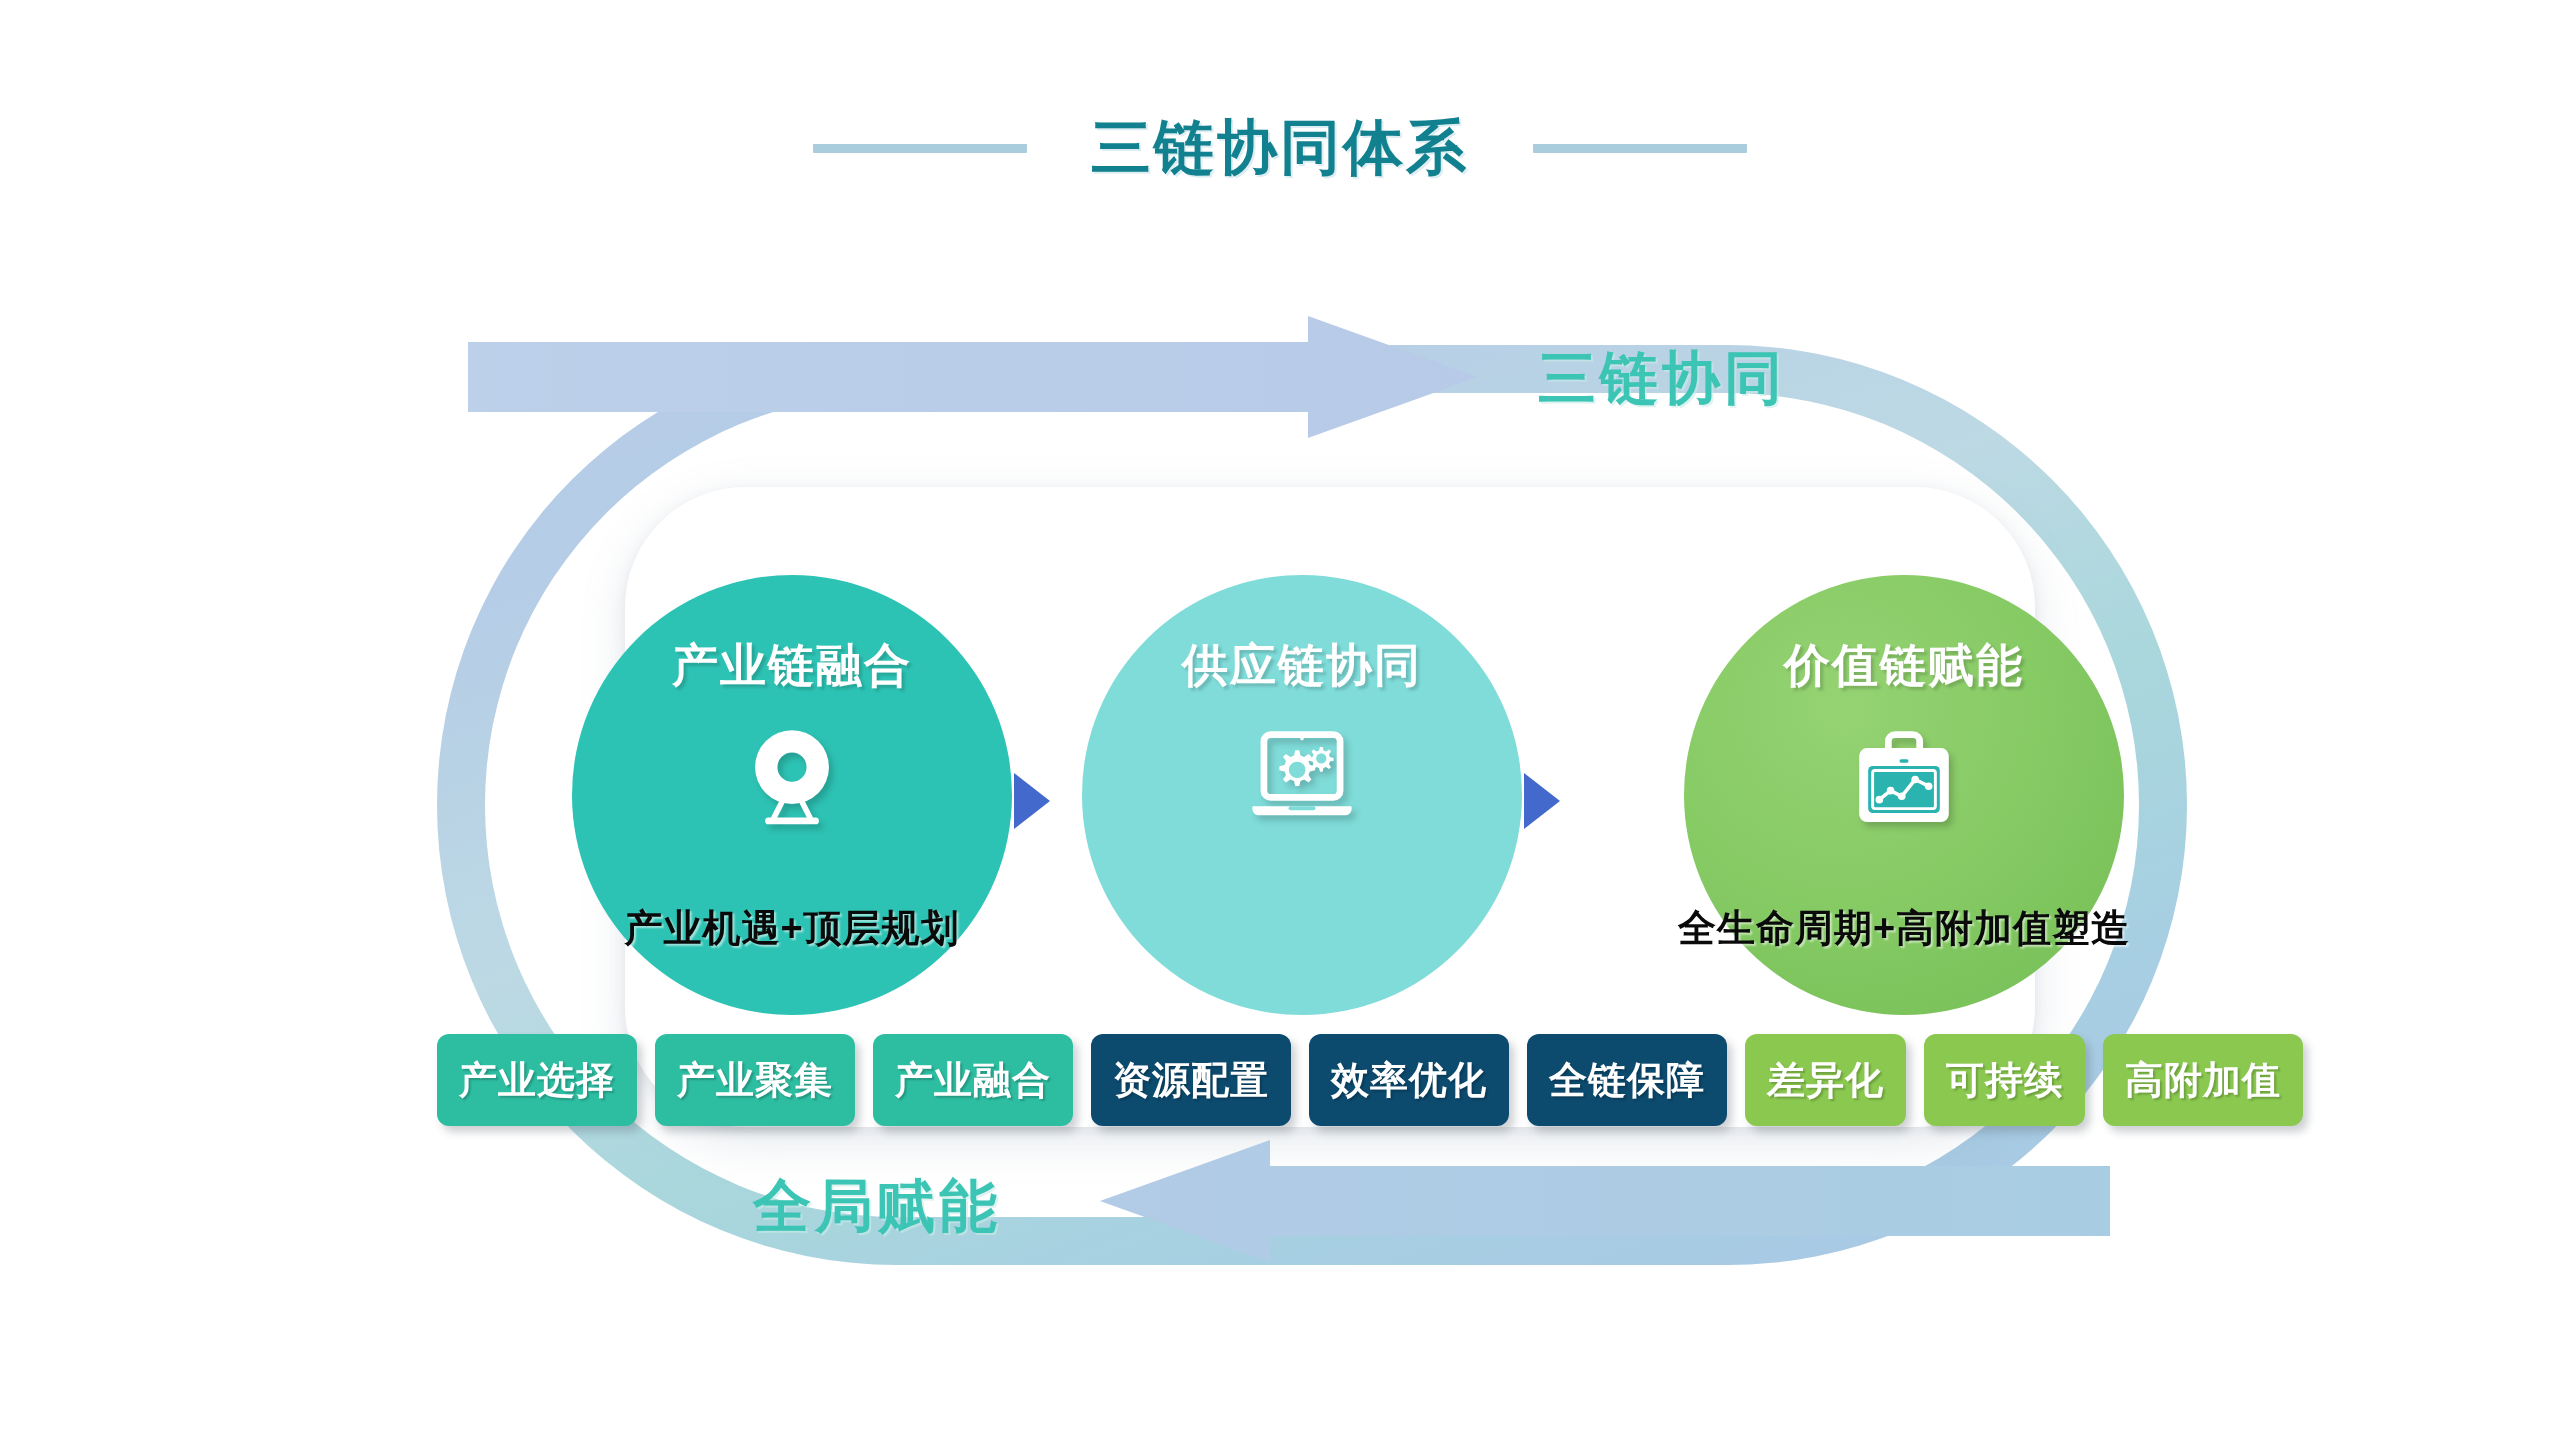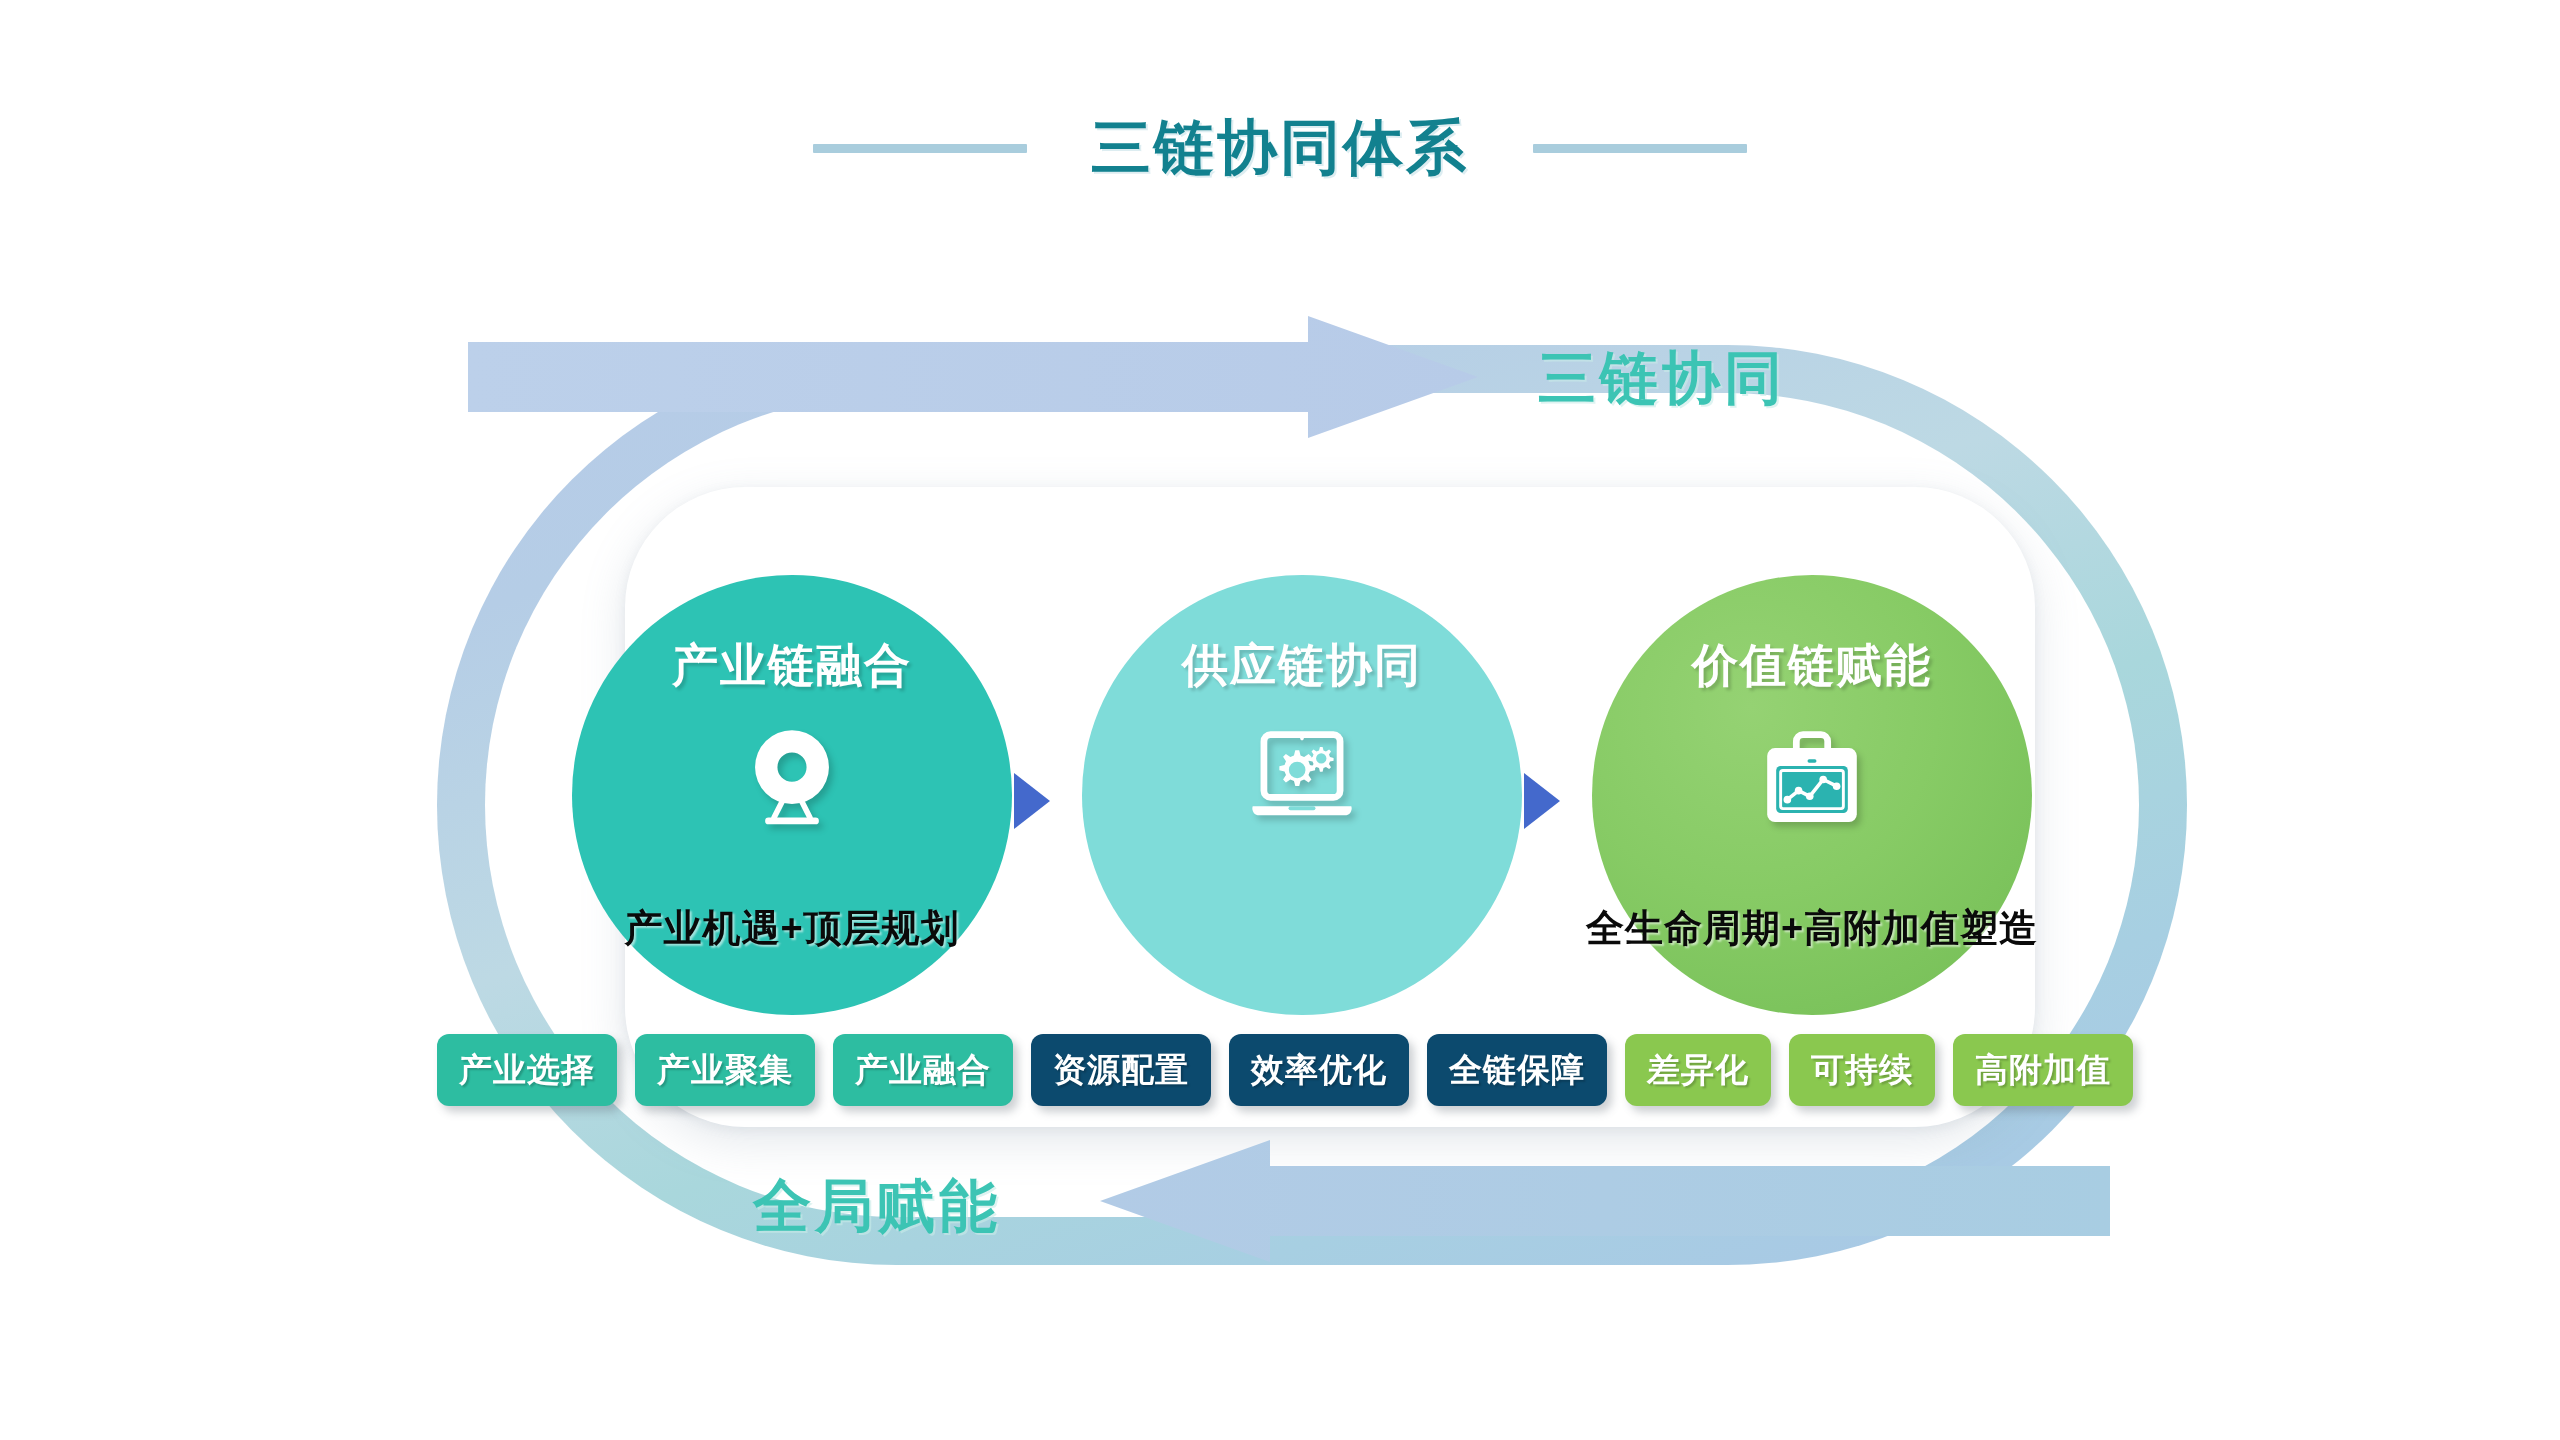--- a/index.html
+++ b/index.html
@@ -115,21 +115,21 @@
     height: 440px;
     border-radius: 50%;
     top: 575px;
     display: flex;
     flex-direction: column;
     align-items: center;
     pointer-events: auto;
   }
   .circle.c1 { left: 572px;  background: #2dc3b4; }
   .circle.c2 { left: 1082px; background: #7fdcd9; }
-  .circle.c3 { left: 1592px;
+  .circle.c3 { left: 1684px;
      background: radial-gradient(circle at 36% 30%, #95d273 0%, #87cb65 45%, #73bd55 100%); text-align: right; }
 
   .circle-title {
     margin-top: 60px;
     font-size: 46px;
     font-weight: bold;
     color: #ffffff;
     letter-spacing: 2px;
     white-space: nowrap;
     text-shadow: 3px 3px 3px rgba(0,0,0,0.16);
@@ -170,26 +170,26 @@
     position: absolute;
     left: 437px;
     top: 1034px;
     width: 1740px;
     display: flex;
     align-items: center;
     gap: 18px;
   }
   .tag {
     height: 56px;
-    padding: 8px 22px;
+    padding: 18px 22px;
     border-radius: 12px;
     display: flex;
     align-items: center;
     justify-content: center;
-    font-size: 33px;
+    font-size: 38px;
     font-weight: bold;
     color: #ffffff;
     white-space: nowrap;
     letter-spacing: 1px;
     box-shadow: 5px 6px 8px rgba(90,100,110,0.30);
     text-shadow: 2px 2px 2px rgba(0,0,0,0.20);
   }
   .tag.teal  { background: #2dbda1; }
   .tag.blue  { background: #0c4a6e; }
   .tag.green { background: #8ac84f; }

